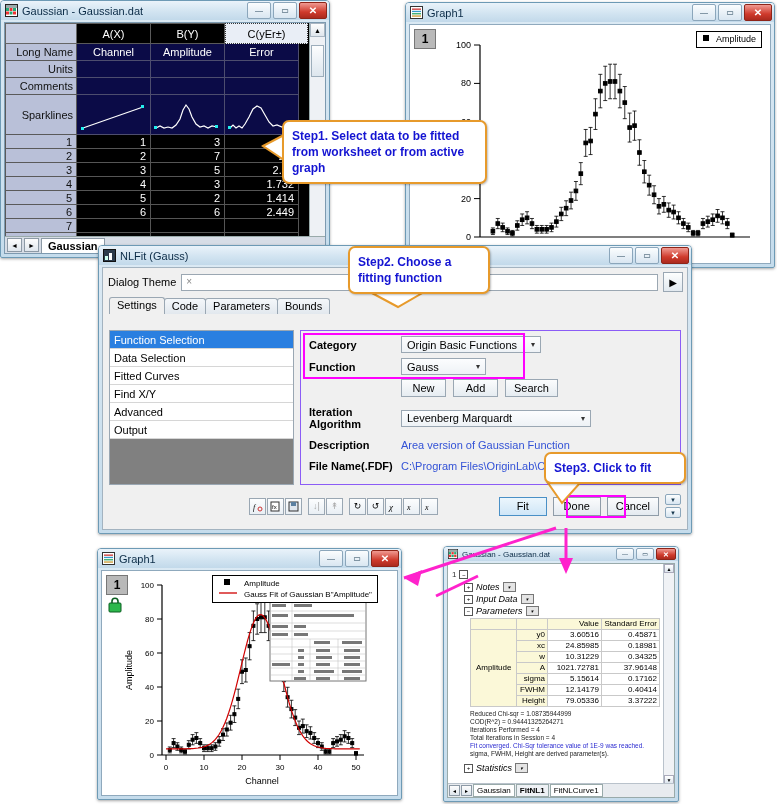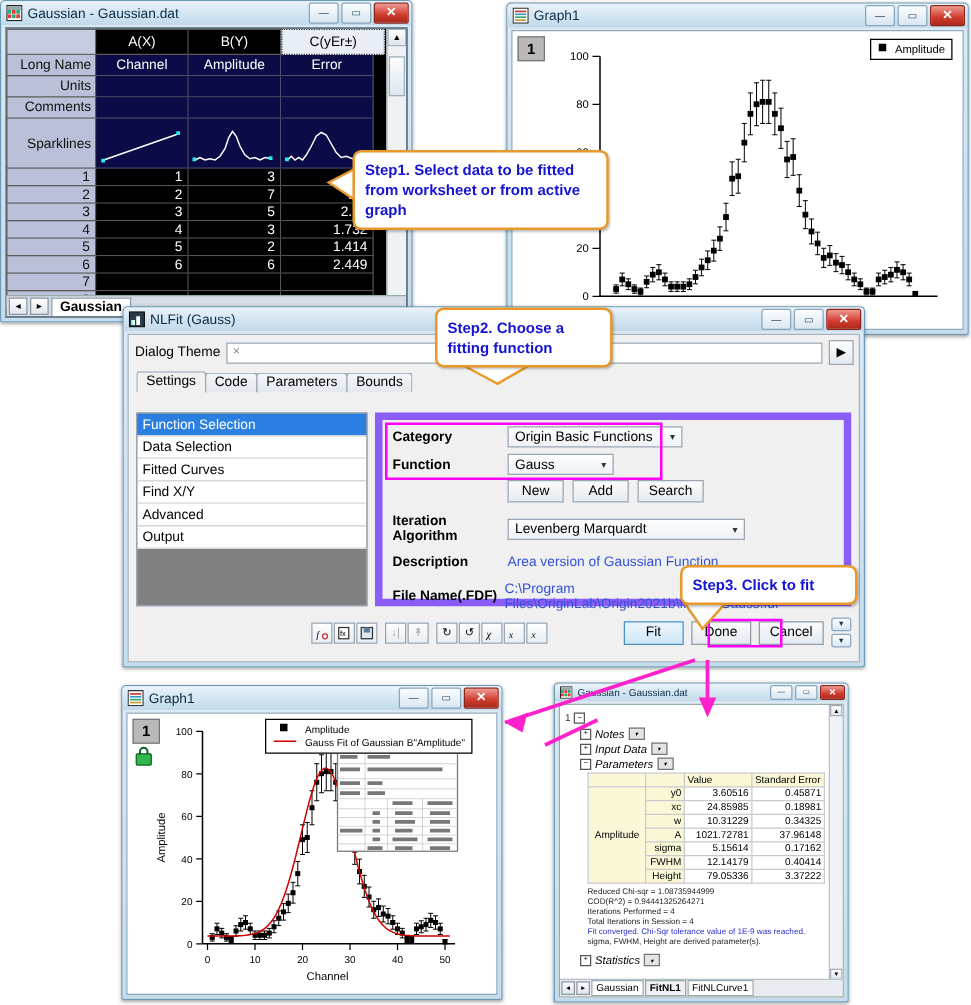--- a/index.html
+++ b/index.html
@@ -93,21 +93,21 @@
   .themerow label{font-size:11px;}
   .themebox{flex:1;height:17px;background:#fff;border:1px solid #9ba7b2;font-size:10px;color:#888;padding:1px 4px;box-sizing:border-box;}
   .arrowbtn{width:18px;height:18px;border:1px solid #9aa7b3;background:linear-gradient(#fdfefe,#e2e9ef);display:flex;align-items:center;justify-content:center;font-size:10px;}
   .tabsrow{display:flex;align-items:flex-end;margin:3px 0 0 6px;height:17px;}
   .tab{border:1px solid #9aa7b3;border-bottom:none;background:linear-gradient(#f4f7fa,#e2e8ee);padding:1px 7px 2px;font-size:11px;border-radius:3px 3px 0 0;margin-right:-1px;}
   .tab.active{background:#f0f0f0;padding-bottom:3px;position:relative;z-index:2;}
   .panes{position:absolute;left:6px;right:6px;top:62px;bottom:44px;display:flex;gap:6px;}
   .listpane{width:185px;border:1px solid #9aa7b3;background:#808080;box-sizing:border-box;}
   .litem{height:17px;background:#fff;border-bottom:1px solid #d6d6d6;display:flex;align-items:center;padding-left:4px;font-size:11px;}
   .litem.sel{background:#2a7fe0;color:#fff;}
-  .rightpane{flex:1;border:6px solid #8b5cf6;background:#f0f0f0;position:relative;box-sizing:border-box;}
+  .rightpane{flex:1;border:1px solid #8b5cf6;background:#f0f0f0;position:relative;box-sizing:border-box;}
   .fldrow{display:flex;align-items:center;margin:5px 0 0 8px;}
   .fldlbl{width:92px;font-size:11px;font-weight:bold;}
   .combo{height:17px;border:1px solid #9aa7b3;background:linear-gradient(#fcfdfe,#eef2f6);display:flex;align-items:center;padding:0 2px 0 5px;font-size:11px;box-sizing:border-box;}
   .combo .cv{flex:1;white-space:nowrap;overflow:hidden;}
   .combo .cd{font-size:8px;color:#333;padding:0 3px;}
   .magenta-box{position:absolute;border:2px solid #ff00ff;box-sizing:border-box;pointer-events:none;}
   .btnrow{display:flex;gap:7px;margin:4px 0 0 100px;}
   .pbtn{min-width:45px;height:18px;border:1px solid #9aa7b3;background:linear-gradient(#fbfcfd,#e6ecf1);display:flex;align-items:center;justify-content:center;font-size:11px;padding:0 8px;box-sizing:border-box;}
   .bluelink{color:#3352d6;font-size:11px;}
   .footer{position:absolute;left:6px;right:6px;bottom:4px;height:38px;display:flex;align-items:center;}
@@ -124,21 +124,21 @@
   #repWin{left:443px;top:546px;width:236px;height:256px;}
   #repWin .clientarea{background:#fff;border-color:#9aa;}
   .rscroll{position:absolute;right:0;top:0;bottom:13px;width:10px;background:#f0f2f5;border-left:1px solid #b9c2cb;}
   .rsheet{position:absolute;left:0;right:11px;top:0;bottom:14px;overflow:hidden;}
   .rhdr{font-style:italic;font-weight:bold;font-size:9px;}
   .node{display:flex;align-items:center;gap:3px;font-style:italic;font-size:9px;}
   .exp{width:7px;height:7px;border:1px solid #555;display:inline-flex;align-items:center;justify-content:center;font-size:6px;line-height:1;background:#fff;flex:none;}
   .ddbtn{width:11px;height:8px;border:1px solid #777;background:#e4e4e4;display:inline-flex;align-items:center;justify-content:center;font-size:5px;flex:none;}
   .ptable{border-collapse:collapse;font-size:8px;}
   .ptable td,.ptable th{border:1px solid #c9c9c9;padding:0 2px;height:10px;line-height:10px;}
-  .ptable th{background:#fbf8d8;font-weight:normal;text-align:left;}
+  .ptable th{background:#fbf8d8;font-weight:normal;text-align:right;}
   .ptable td.pname{background:#fbf8d8;text-align:right;}
   .ptable td.grp{background:#fbf8d8;text-align:center;}
   .ptable td.num{text-align:right;background:#fff;}
   .stat{font-size:6.5px;line-height:8px;color:#222;}
   .stat.blue{color:#2b2bd0;}
   .wtabs{position:absolute;left:0;right:0;bottom:0;height:13px;background:#e8ebef;border-top:1px solid #b9c2cb;display:flex;align-items:center;gap:1px;padding-left:1px;}
   .wtab{font-size:8px;padding:0 3px;border:1px solid #9aa;background:#fff;height:11px;display:flex;align-items:center;}
   .wtab.act{font-weight:bold;background:#eef1f5;}
 
   

